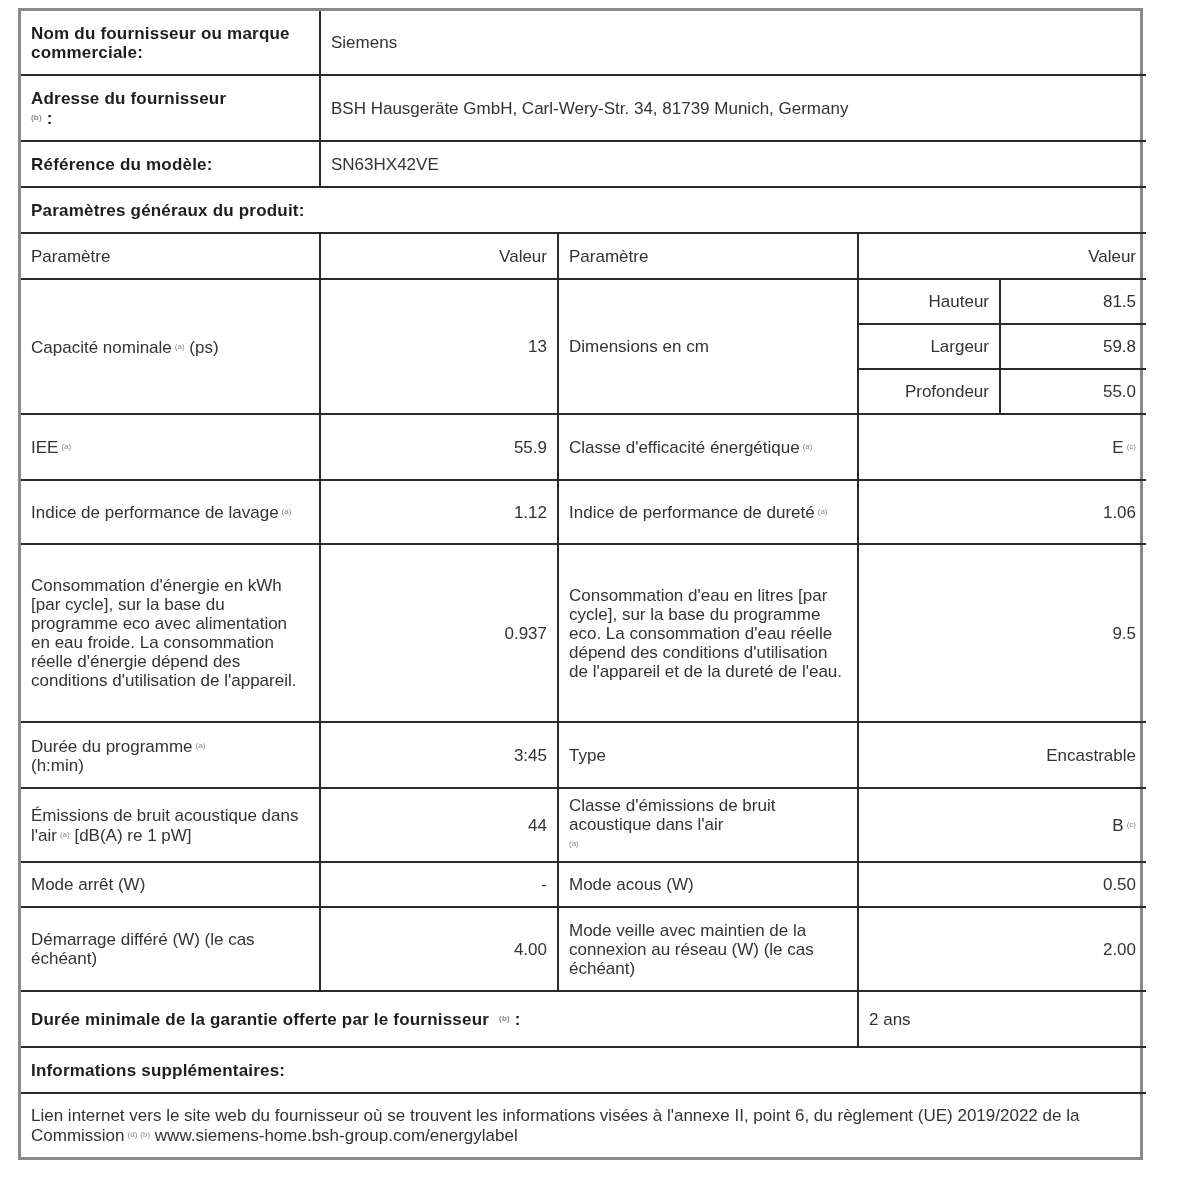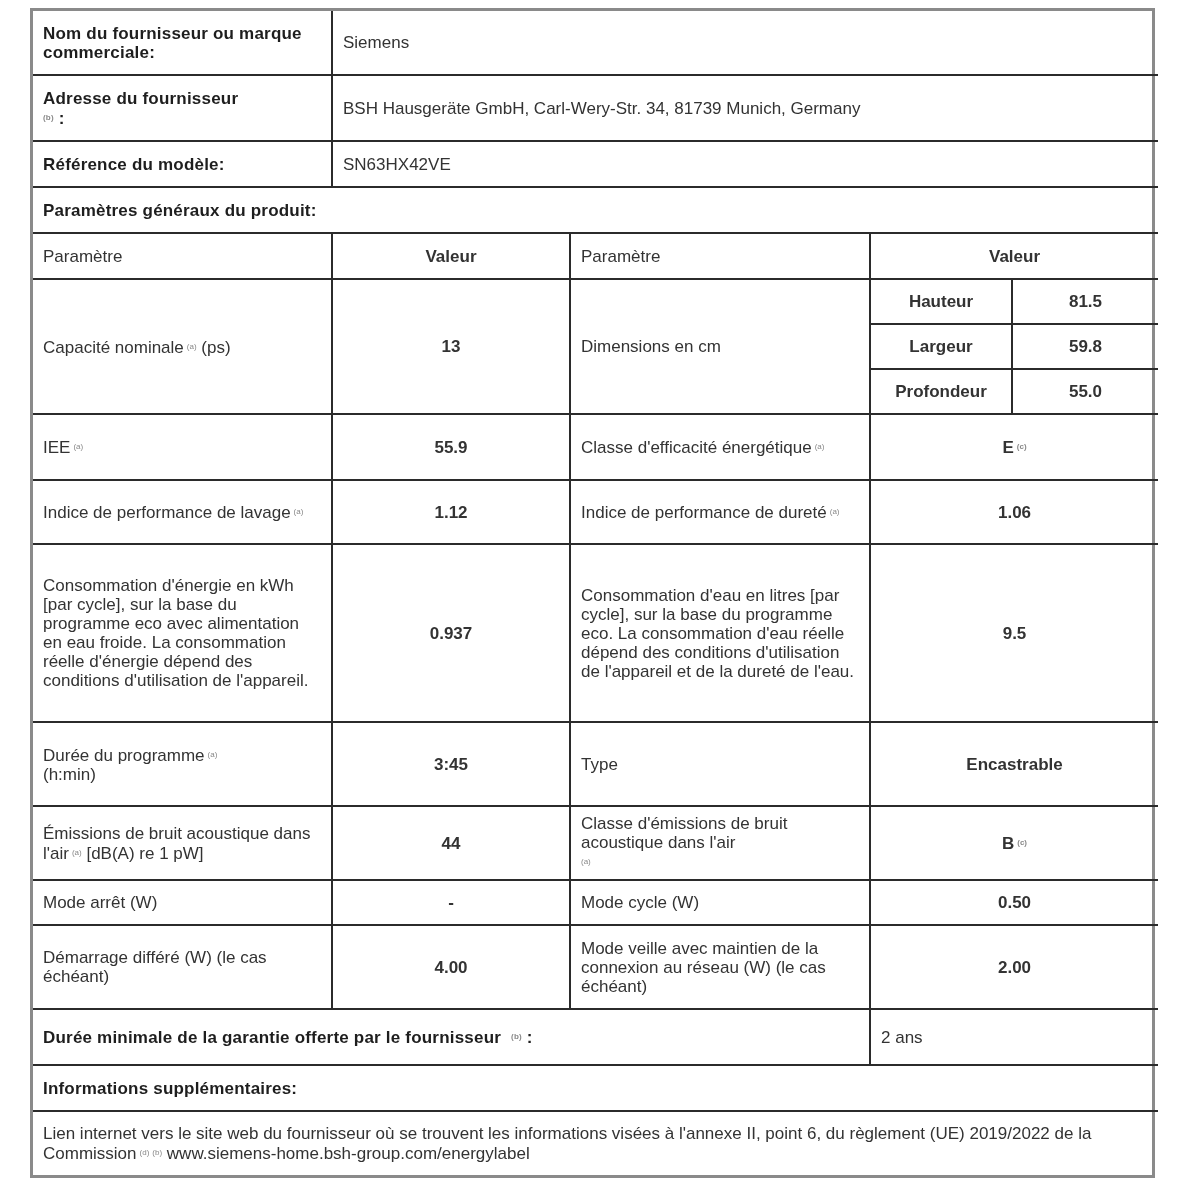--- a/index.html
+++ b/index.html
@@ -1,24 +1,24 @@
 <!DOCTYPE html>
 <html><head>
   <meta charset="utf-8">
   <style>
     html, body { margin: 0; padding: 0; background: #ffffff; }
     body { width: 1200px; height: 1200px; position: relative; font-family: "Liberation Sans", sans-serif; color: #2a2a2a; }
-    .sheet { position: absolute; left: 30px; top: 8px; width: 1125px; border: 3px solid #8a8a8a; box-sizing: border-box; }
+    .sheet { position: absolute; left: 18px; top: 8px; width: 1125px; border: 3px solid #8a8a8a; box-sizing: border-box; }
     table { border-collapse: collapse; width: 100%; table-layout: fixed; }
     td { border: 2px solid #2b2b2b; padding: 0 10px; font-size: 17px; line-height: 19px; vertical-align: middle; color: #333; }
     .sheet table tr:first-child td { border-top: none; }
     td.first { border-left: none; }
     td.last { border-right: none; }
     .b { font-weight: bold; color: #1e1e1e; letter-spacing: 0.2px; }
-    .c { text-align: center; font-weight: bold; }
+    .c { text-align: right; }
     sup { font-size: 8px; color: #888; vertical-align: 4px; margin-left: 3px; }
   </style>
 </head>
 <body>
 
 <div class="sheet">
   <table>
     <colgroup>
       <col style="width:299px">
         <col style="width:238px">
@@ -84,38 +84,38 @@
       <td class="c last" colspan="2">1.06</td>
     </tr>
 
     <tr style="height:178px">
       <td class="first">Consommation d'énergie en kWh [par cycle], sur la base du programme eco avec alimentation en eau froide. La consommation réelle d'énergie dépend des conditions d'utilisation de l'appareil.</td>
       <td class="c">0.937</td>
       <td>Consommation d'eau en litres [par cycle], sur la base du programme eco. La consommation d'eau réelle dépend des condi­tions d'utilisation de l'appa­reil et de la dureté de l'eau.</td>
       <td class="c last" colspan="2">9.5</td>
     </tr>
 
-    <tr style="height:84px">
+    <tr style="height:66px">
       <td class="first"><span>Durée du programme</span><sup>(a)</sup><br><span> (h:min)</span></td>
       <td class="c">3:45</td>
       <td>Type</td>
       <td class="c last" colspan="2">Encastrable</td>
     </tr>
 
     <tr style="height:74px">
       <td class="first"><span>Émissions de bruit acous­tique dans l'air</span><sup>(a)</sup><span> [dB(A) re 1 pW]</span></td>
       <td class="c">44</td>
       <td><span>Classe d'émissions de bruit acoustique dans l'air</span><br><sup style="margin-left:0">(a)</sup></td>
       <td class="c last" colspan="2"><span>B</span><sup>(c)</sup></td>
     </tr>
 
     <tr style="height:45px">
       <td class="first">Mode arrêt (W)</td>
       <td class="c">-</td>
-      <td>Mode cycle (W)</td>
+      <td>Mode acous (W)</td>
       <td class="c last" colspan="2">0.50</td>
     </tr>
 
     <tr style="height:84px">
       <td class="first">Démarrage différé (W) (le cas échéant)</td>
       <td class="c">4.00</td>
       <td>Mode veille avec maintien de la connexion au réseau (W) (le cas échéant)</td>
       <td class="c last" colspan="2">2.00</td>
     </tr>
 

